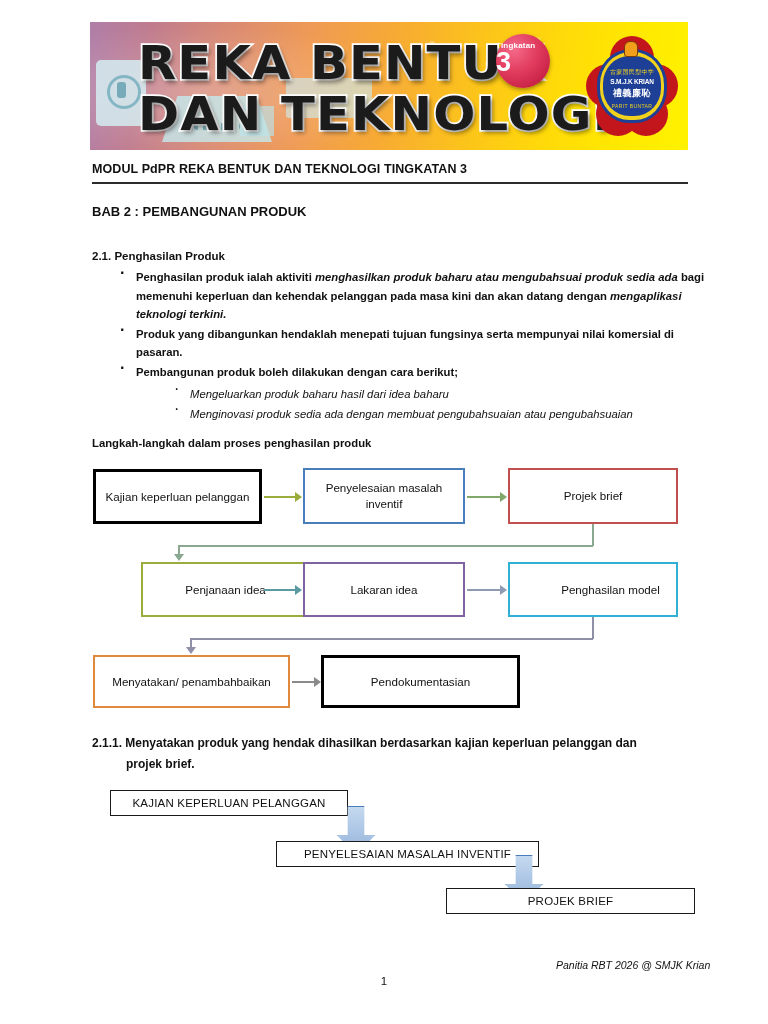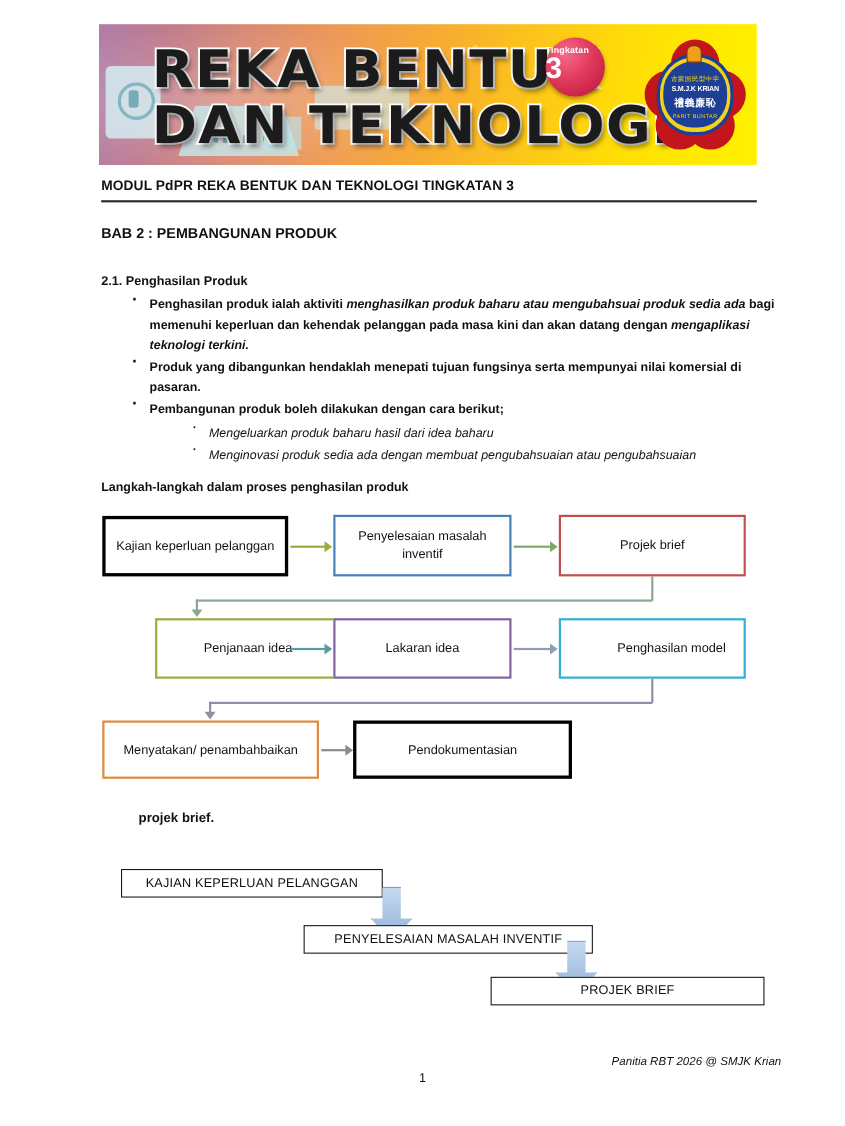--- a/index.html
+++ b/index.html
@@ -423,20 +423,21 @@
     <div class="vline" style="left:592px; top:617px; height:22px; background:#8f8fa8;"></div>
     <div class="hline" style="left:190px; top:638px; width:403px; background:#8f8fa8;"></div>
     <div class="vline" style="left:190px; top:638px; height:11px; background:#8f8fa8;"></div>
     <div class="arrow-d" style="left:186px; top:647px; color:#8f8fa8;"></div>
 
     <div class="hline" style="left:292px; top:681px; width:24px; background:#8a8a8a;"></div>
     <div class="arrow-r" style="left:314px; top:677px; color:#8a8a8a;"></div>
   </div>
 
   <div class="sec211">
+    <span>2.1.1. Menyatakan produk yang hendak dihasilkan berdasarkan kajian keperluan pelanggan dan</span>
     <span class="ind">projek brief.</span>
   </div>
 
   <div>
     <div class="cbox c1">KAJIAN KEPERLUAN PELANGGAN</div>
     <div class="fat-arrow a1"></div>
     <div class="cbox c2">PENYELESAIAN MASALAH INVENTIF</div>
     <div class="fat-arrow a2"></div>
     <div class="cbox c3">PROJEK BRIEF</div>
   </div>

